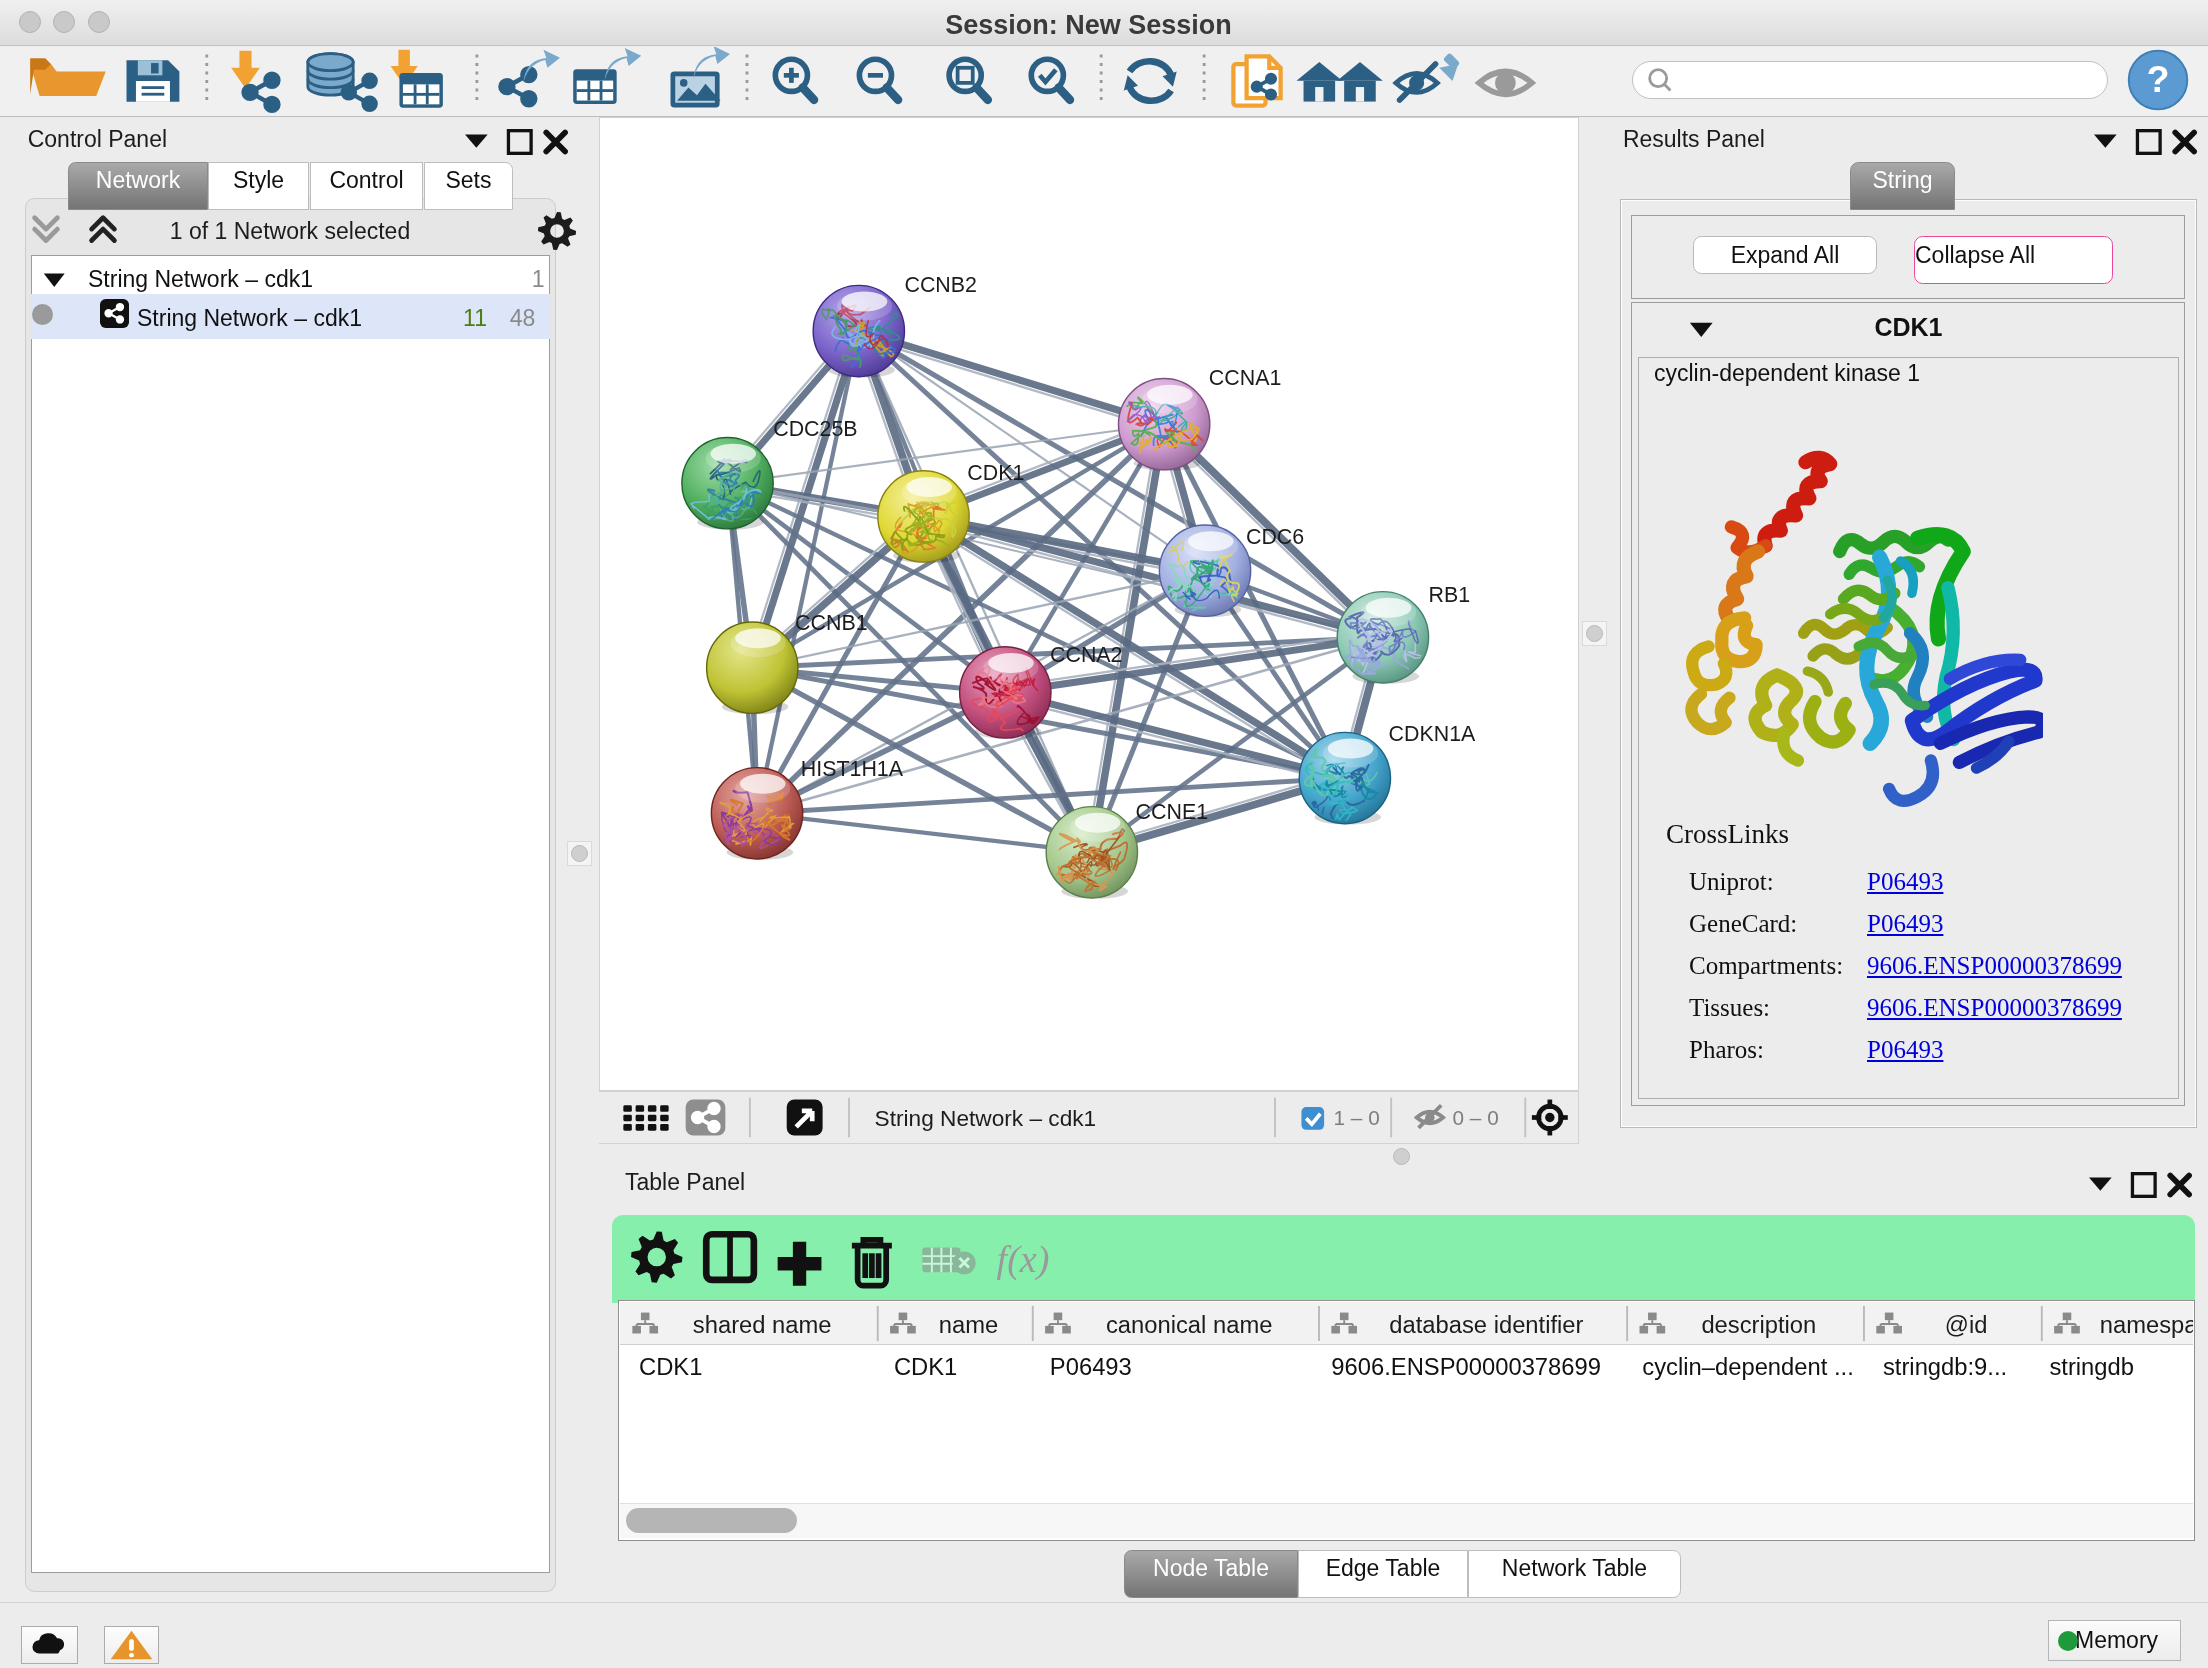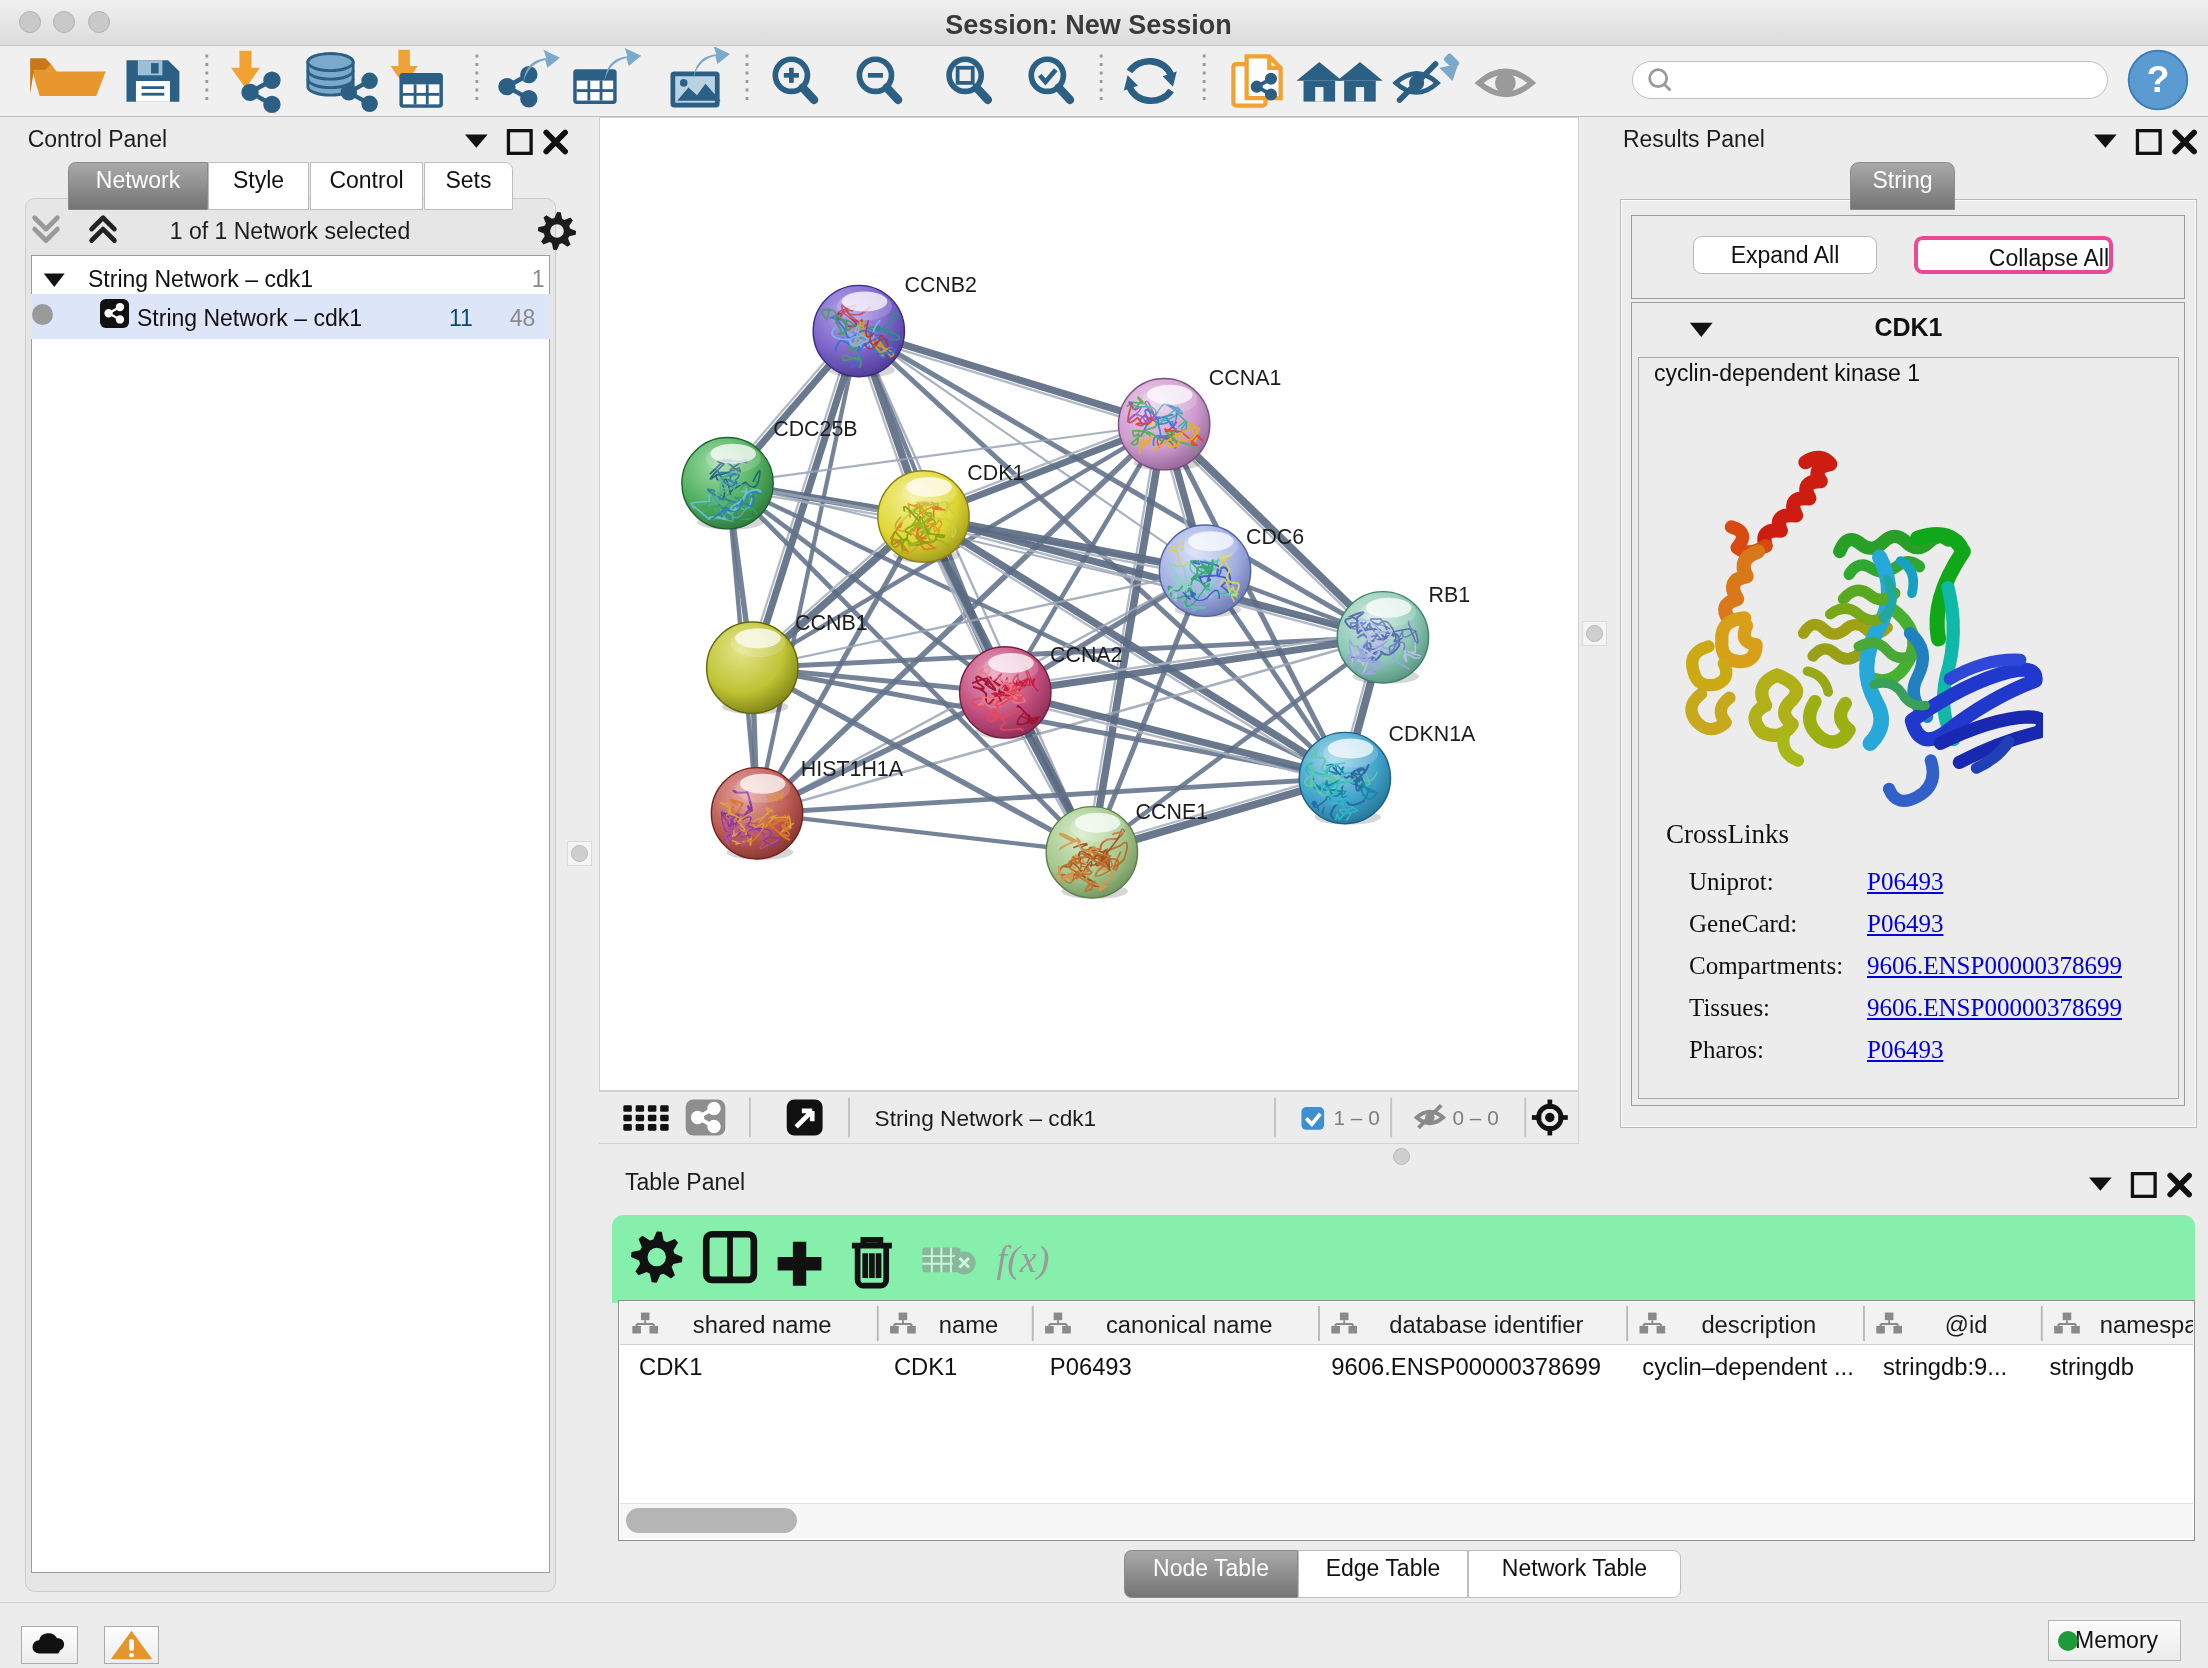--- a/index.html
+++ b/index.html
@@ -177,21 +177,21 @@
           <g stroke="#fff" stroke-width="2.4" fill="#fff">
             <circle cx="9" cy="15" r="3.2"></circle>
             <circle cx="21" cy="8.5" r="3.2"></circle>
             <circle cx="21" cy="21.5" r="3.2"></circle>
             <line x1="9" y1="15" x2="21" y2="8.5"></line>
             <line x1="9" y1="15" x2="21" y2="21.5"></line>
           </g>
         </svg>
   </div>
   <div class="abs" style="left:116px;top:188px;font-size:23px;color:#111">String Network – cdk1</div>
-  <div class="abs" style="left:428px;top:188px;width:52px;text-align:left;font-size:23px;color:#0c4a6e">11</div>
+  <div class="abs" style="left:428px;top:188px;width:52px;text-align:center;font-size:23px;color:#4d7c0f">11</div>
   <div class="abs" style="left:480px;top:188px;width:43px;text-align:center;font-size:23px;color:#8a8a8a">48</div>
 </div>
 
 <div class="abs" style="left:599px;top:117px;width:980px;height:974px;background:#ffffff;border:1px solid #d0d0d0"></div>
 <svg width="980" height="974" viewBox="630 123 1030 1024" style="position:absolute;left:599px;top:117px">
       <line x1="903" y1="348" x2="1224" y2="446" stroke="#5a6a82" stroke-width="7.5" opacity="0.9"></line>
       <line x1="901.2" y1="353.7" x2="1222.2" y2="451.7" stroke="#aab3c0" stroke-width="2.4" opacity="0.9"></line>
       <line x1="903" y1="348" x2="765" y2="508" stroke="#5a6a82" stroke-width="7.2" opacity="0.9"></line>
       <line x1="898.5" y1="344.1" x2="760.5" y2="504.1" stroke="#aab3c0" stroke-width="2.4" opacity="0.9"></line>
       <line x1="903" y1="348" x2="971" y2="543" stroke="#5a6a82" stroke-width="8.0" opacity="0.9"></line>
@@ -652,21 +652,21 @@
   <svg width="114" height="34" viewBox="0 0 120 36" style="left:468px;top:7.6px">
     <path d="M6 10 L30 10 L18 24 Z" fill="#111"></path>
     <rect x="52" y="6" width="24" height="24" fill="none" stroke="#111" stroke-width="3.5"></rect>
     <path d="M92 8 L112 28 M112 8 L92 28" stroke="#111" stroke-width="6" stroke-linecap="round"></path>
   </svg>
   <div class="abs" style="left:0;top:82px;width:577px;height:929px;background:#ececec;border:1.9px solid #b9b9b9;box-shadow:inset 0 0 0 1px #fdfdfd"></div>
   <div class="tab tabsel" style="left:230px;top:45px;width:105px;border-radius:8.6px 8.6px 0 0">String</div>
 
   <div class="abs" style="left:11.4px;top:98px;width:554px;height:84px;border:1px solid #9d9d9d"></div>
   <div class="abs" style="left:73px;top:119px;width:184px;height:38px;background:#fff;border:1px solid #b9b9b9;border-radius:8.6px;text-align:center;font-size:23px;line-height:37px;color:#111">Expand All</div>
-  <div class="abs" style="left:294px;top:119px;width:199px;height:38px;background:#fff;border:4px solid #ec4899;border-radius:8.6px;text-align:right;font-size:23px;line-height:37px;color:#111">Collapse All</div>
+  <div class="abs" style="left:294px;top:119px;width:199px;height:48px;background:#fff;border:1px solid #ec4899;border-radius:8.6px;text-align:left;font-size:23px;line-height:37px;color:#111">Collapse All</div>
 
   <div class="abs" style="left:11.4px;top:185px;width:554px;height:804px;border:1px solid #9d9d9d"></div>
   <svg width="28.5" height="25" viewBox="0 0 30 26" style="left:67px;top:200px">
         <path d="M3 6 L27 6 L15 21 Z" fill="#111"></path>
       </svg>
   <div class="abs" style="left:0px;top:196px;width:577px;text-align:center;font-size:25px;font-weight:bold;color:#111">CDK1</div>
   <div class="abs" style="left:18px;top:240px;width:541px;height:742px;border:1px solid #adadad"></div>
   <div class="abs" style="left:34px;top:243px;font-size:23px;color:#111">cyclin-dependent kinase 1</div>
   <div class="abs" style="left:46px;top:702px;font-family:'Liberation Serif',serif;font-size:27px;font-weight:normal;color:#111">CrossLinks</div>
   <div class="abs" style="left:69px;top:744px;font-family:'Liberation Serif',serif;font-size:25px;color:#111;line-height:42px">Uniprot:<br>GeneCard:<br>Compartments:<br>Tissues:<br>Pharos:</div>

